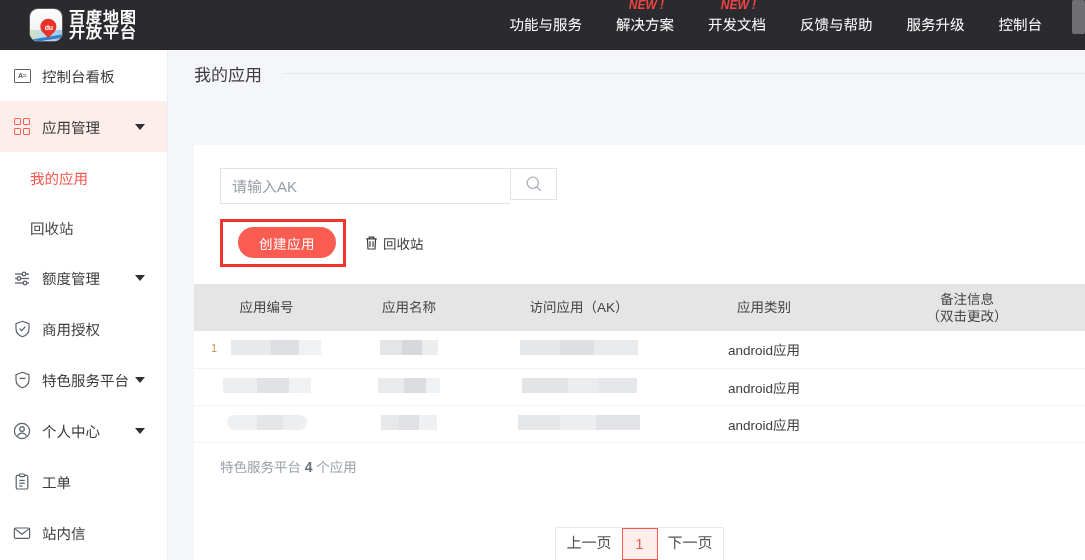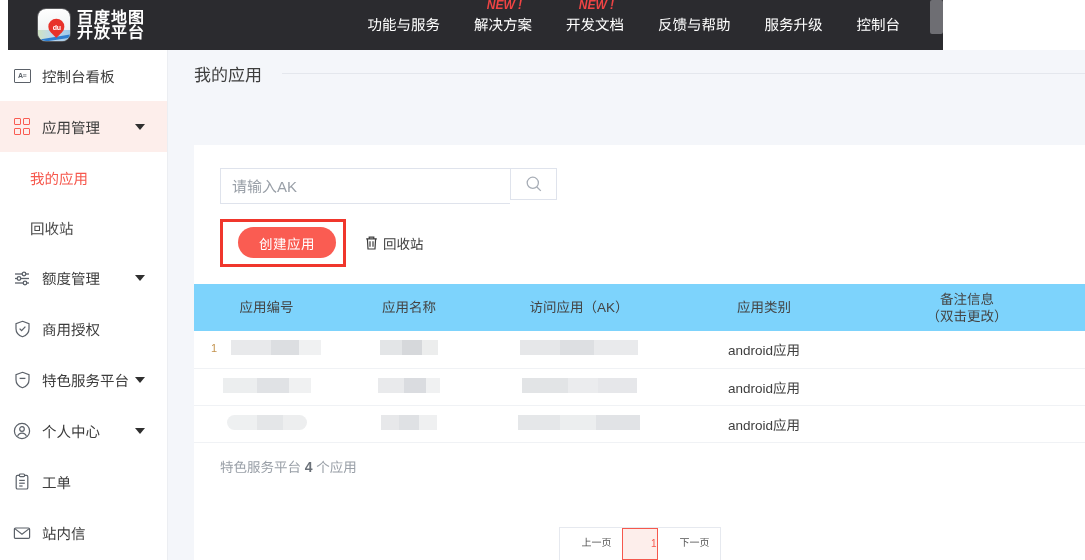--- a/index.html
+++ b/index.html
@@ -8,21 +8,21 @@
     width: 1085px; height: 560px;
     overflow: hidden;
     background: #ffffff;
     font-family: "Liberation Sans", "DejaVu Sans", sans-serif;
     -webkit-font-smoothing: antialiased;
   }
   #app { position: relative; width: 1085px; height: 560px; }
 
   
   .topbar {
-    position: absolute; left: 8px; top: 0; width: 935px; height: 50px;
+    position: absolute; left: 0; top: 0; width: 1085px; height: 50px;
     background: #2b2b2f;
     display: flex; align-items: center; text-align: center;
   }
   .logo-wrap {
     display: flex; align-items: center; margin-left: 30px; gap: 7px;
   }
   .logo-mark {
     width: 32px; height: 32px; border-radius: 8px;
     background: linear-gradient(175deg,#ffffff 0%,#f2f4f5 55%,#dfe6e8 100%);
     position: relative; overflow: hidden;
@@ -154,21 +154,21 @@
     font-family: inherit; letter-spacing: .5px;
   }
   .btn-recycle {
     margin-left: 18px; display: flex; align-items: center; gap: 4px;
     font-size: 13.5px; color: #3d3d3d; cursor: pointer;
   }
 
   
   .table-wrap { margin-top: 17px; }
   table { width: 100%; border-collapse: collapse; table-layout: fixed; }
-  thead tr { background: #7dd3fc; }
+  thead tr { background: #e5e5e5; }
   thead th {
     font-size: 13.5px; color: #444; font-weight: normal;
     height: 47px; text-align: center; line-height: 17px;
   }
   tbody tr { border-bottom: 1px solid #f0f2f5; }
   tbody td {
     height: 37px; font-size: 13.5px; color: #3d3d3d; text-align: center;
     vertical-align: middle;
   }
   .col-a { width: 145px; } .col-b { width: 140px; }
@@ -190,22 +190,22 @@
   }
   .count-line b { color: #6b7179; font-size: 14px; }
 
   
   .pager {
     position: absolute; left: 0; right: 0; bottom: 0; height: 44px;
     display: flex; justify-content: center; align-items: flex-end;
   }
   .pager-box { display: flex; border: 1px solid #e6e9ef; border-bottom: none; }
   .pg {
-    min-width: 62px; height: 30px; line-height: 30px; text-align: right;
-    font-size: 10px; color: #555; cursor: pointer; background: #fff;
+    min-width: 62px; height: 30px; line-height: 30px; text-align: center;
+    font-size: 15px; color: #555; cursor: pointer; background: #fff;
     padding: 0 10px;
   }
   .pg.num { min-width: 36px; padding: 0; }
   .pg.active {
     background: #fdeeeb; color: #f6584d;
     border: 1px solid #f6584d; height: 32px; line-height: 30px;
   }
 
   .watermark {
     position: absolute; right: 5px; bottom: 20px;

